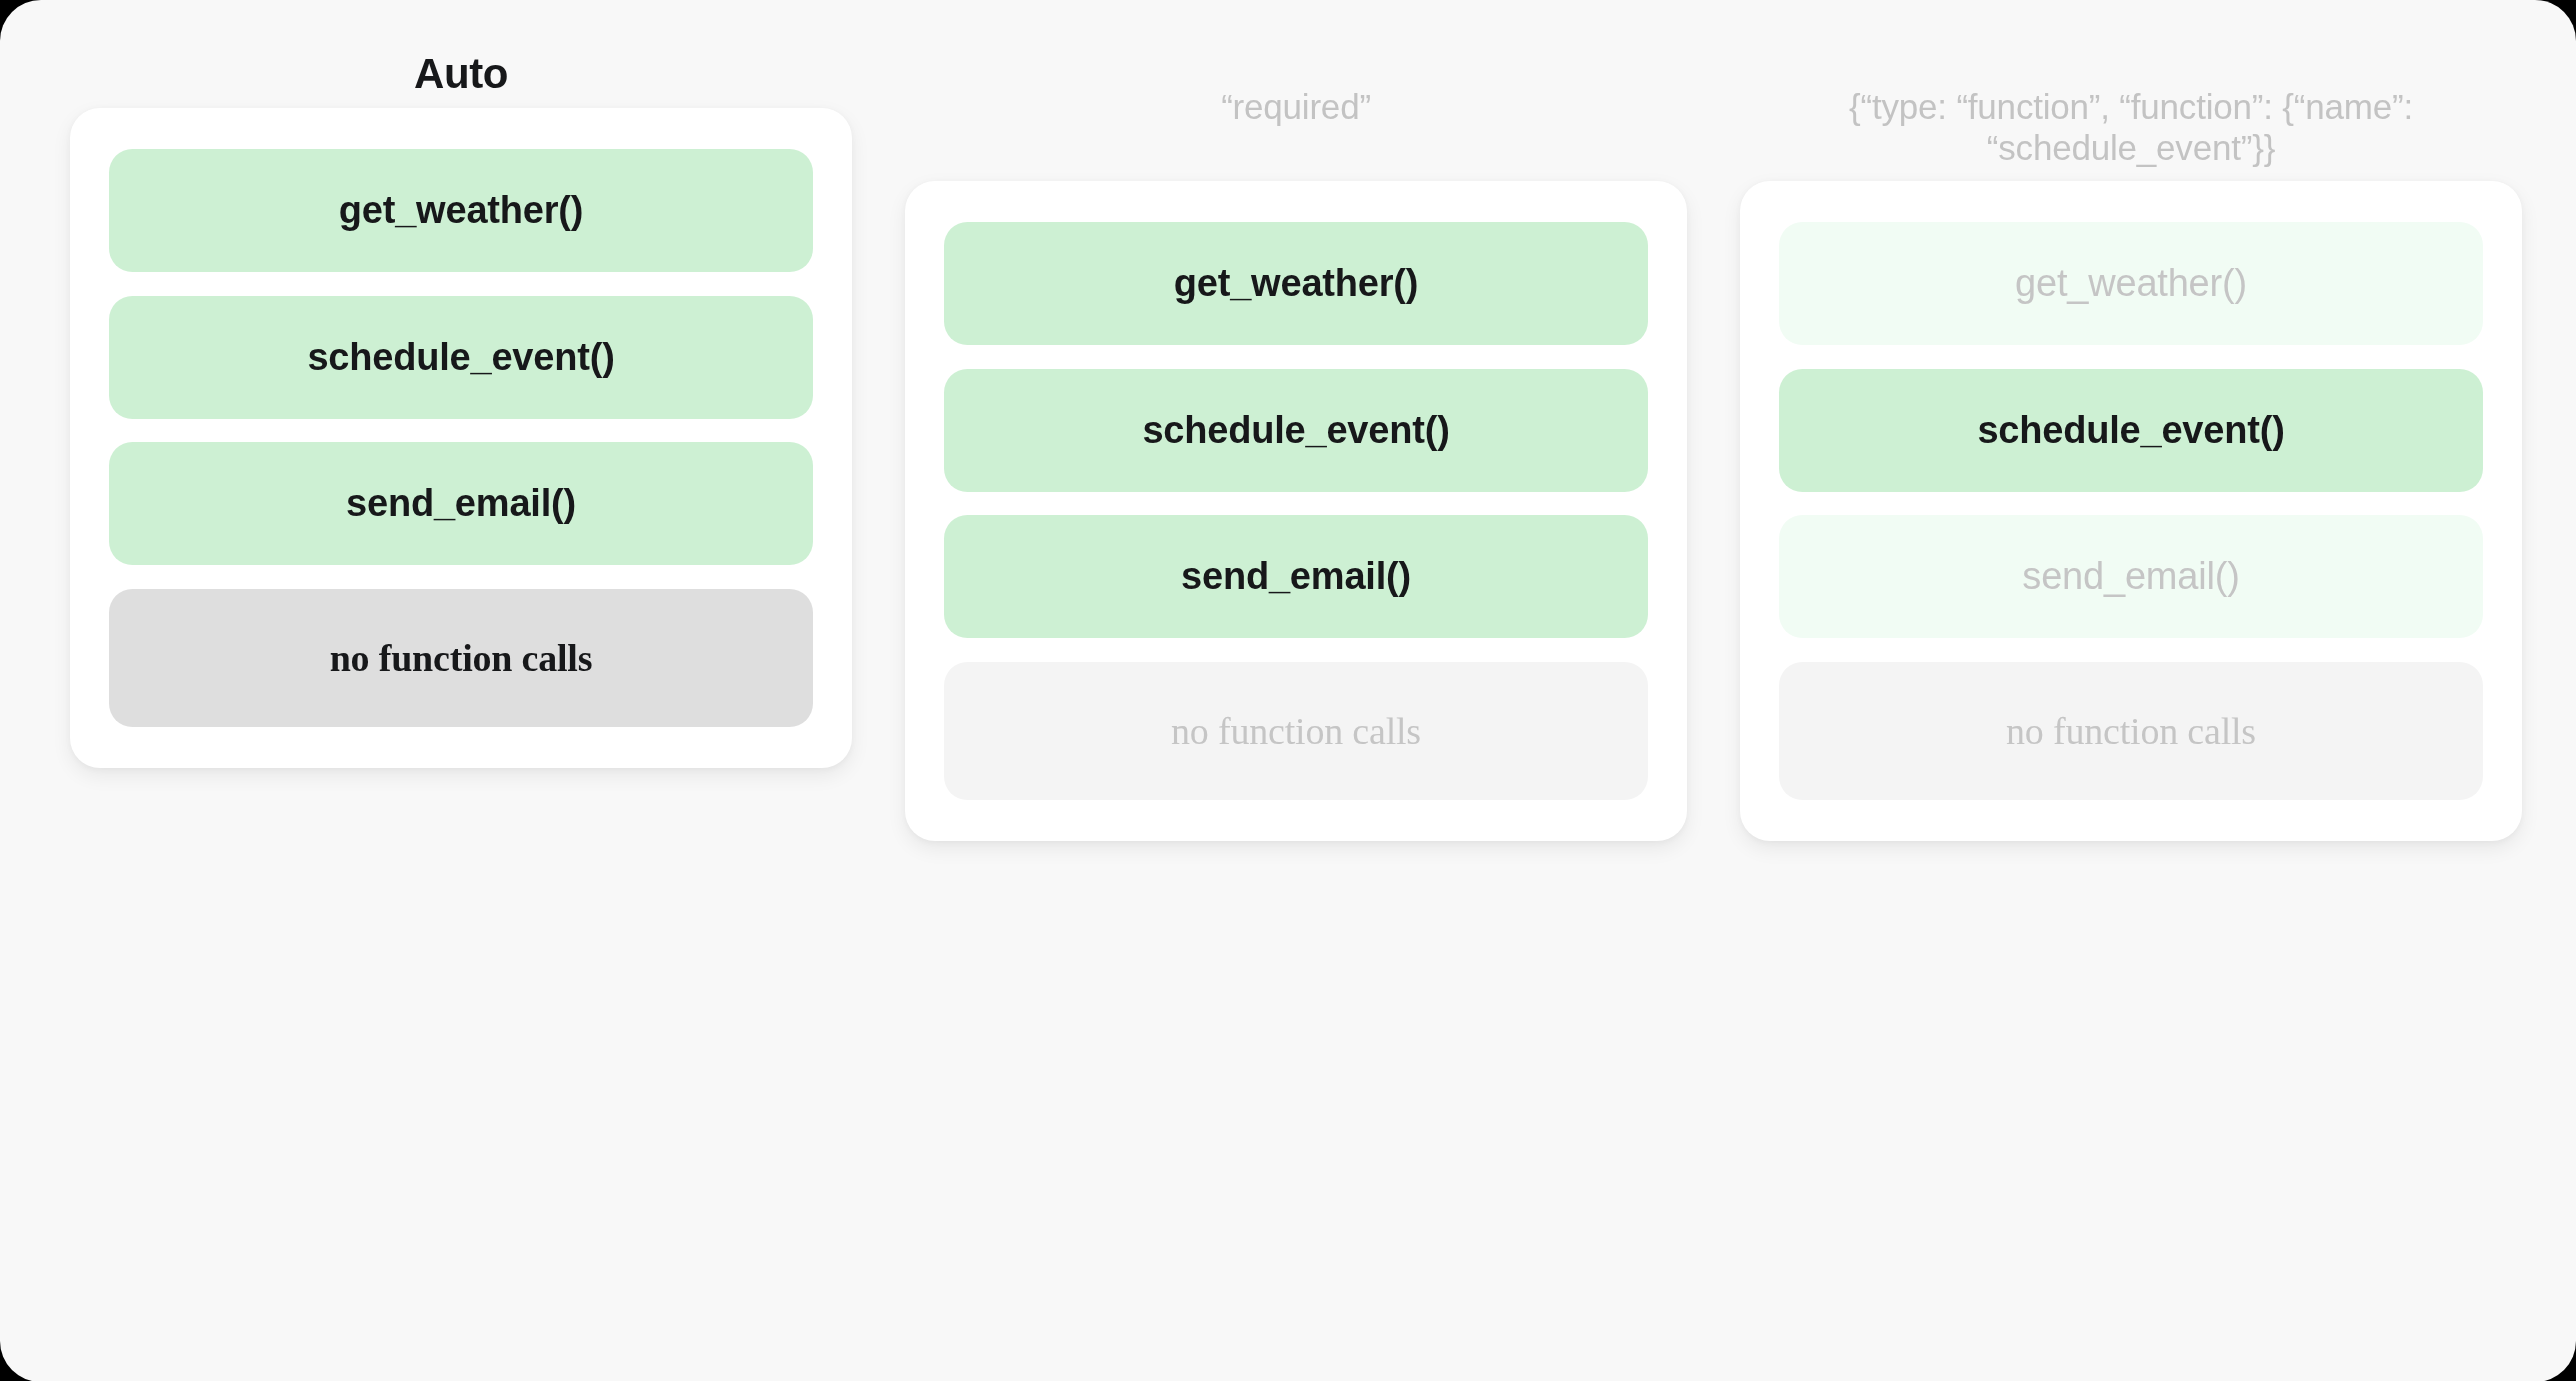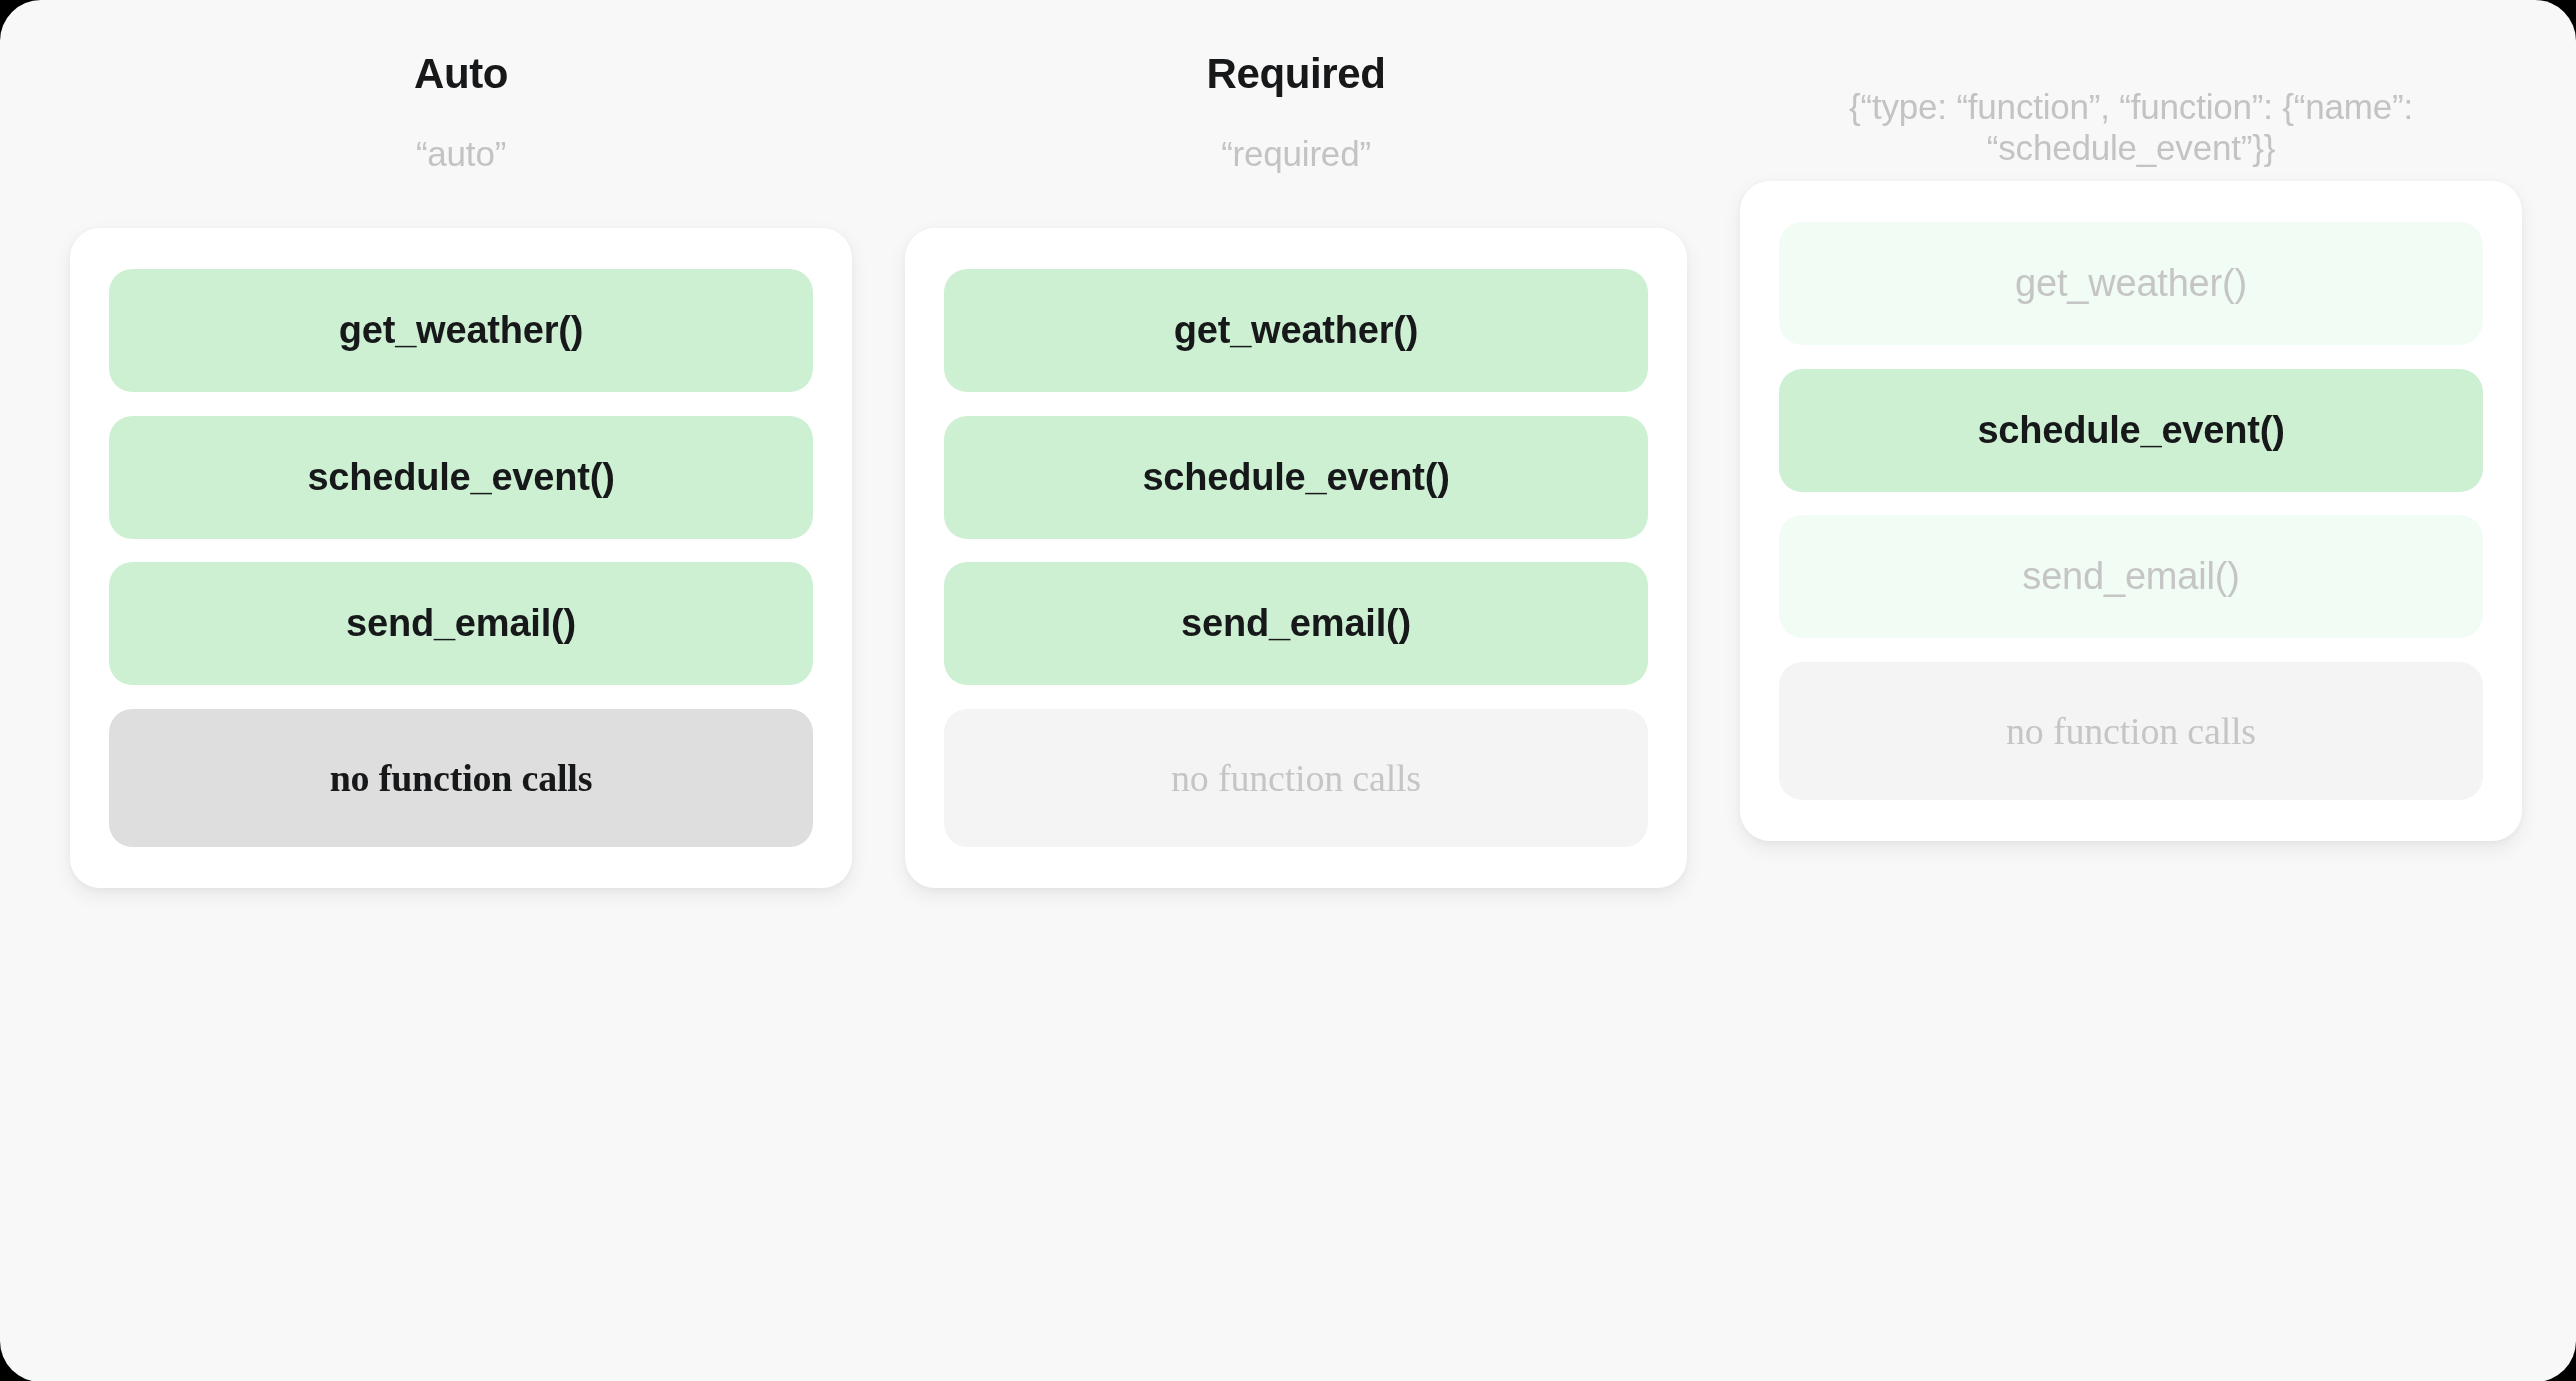--- a/index.html
+++ b/index.html
@@ -128,38 +128,36 @@
     font-family: Liberation Serif, serif;
   }
 </style>
 </head>
 <body>
 
 <div id="canvas">
   <div id="columns">
       <div class="column">
         <div class="col-title">Auto</div>
-        <div class="col-subtitle">“auto”</div>
         <div class="panel">
           <div class="pill green-active">
             <span>get_weather()</span>
           </div>
           <div class="pill green-active">
             <span>schedule_event()</span>
           </div>
           <div class="pill green-active">
             <span>send_email()</span>
           </div>
           <div class="pill gray-active tall">
             <span>no function calls</span>
           </div>
         </div>
       </div>
       <div class="column">
-        <div class="col-title">Required</div>
         <div class="col-subtitle">“required”</div>
         <div class="panel">
           <div class="pill green-active">
             <span>get_weather()</span>
           </div>
           <div class="pill green-active">
             <span>schedule_event()</span>
           </div>
           <div class="pill green-active">
             <span>send_email()</span>

